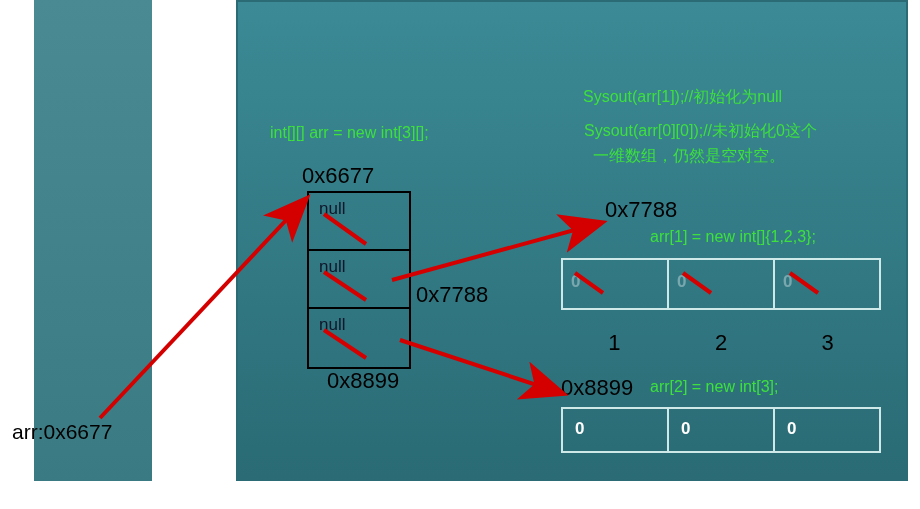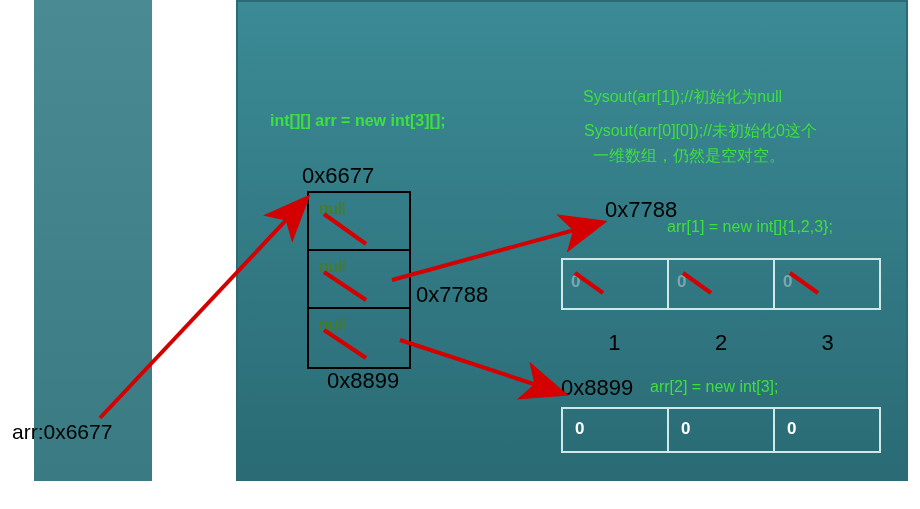--- a/index.html
+++ b/index.html
@@ -40,21 +40,21 @@
     top: 191px;
     width: 104px;
     border: 2px solid #000;
     background: transparent;
   }
   .main-table .cell {
     height: 58px;
     border-bottom: 2px solid #000;
     padding: 6px 10px;
     font-size: 17px;
-    color: #4d7c0f;
+    color: #0f172a;
   }
   .main-table .cell:last-child { border-bottom: none; }
 
   .arr1-table {
     position: absolute;
     left: 561px;
     top: 258px;
     width: 320px;
     height: 52px;
     border: 2px solid #cfe8e8;
@@ -110,25 +110,25 @@
     color: rgba(255,255,255,0.3);
     font-size: 13px;
   }
 </style>
 </head>
 <body>
 
 <div class="left-panel"></div>
 <div class="right-panel"></div>
 
-<div class="txt green" style="left:270px; top:112px;font-weight:bold;">int[][] arr = new int[3][];</div>
+<div class="txt green" style="left:270px; top:124px;">int[][] arr = new int[3][];</div>
 <div class="txt green" style="left:583px; top:87px;">Sysout(arr[1]);//初始化为null</div>
 <div class="txt green" style="left:584px; top:121px;">Sysout(arr[0][0]);//未初始化0这个</div>
 <div class="txt green" style="left:583px; top:146px;margin-left:10px;">一维数组，仍然是空对空。</div>
-<div class="txt green" style="left:650px; top:218px;margin-left:17px;">arr[1] = new int[]{1,2,3};</div>
+<div class="txt green" style="left:650px; top:228px;">arr[1] = new int[]{1,2,3};</div>
 <div class="txt green" style="left:619px; top:378px;margin-left:31px;">arr[2] = new int[3];</div>
 
 <div class="txt black" style="left:302px; top:163px;text-align:right;">0x6677</div>
 <div class="txt black" style="left:605px; top:197px;">0x7788</div>
 <div class="txt black" style="left:416px; top:282px; width:70px;">0x7788</div>
 <div class="txt black" style="left:327px; top:368px;">0x8899</div>
 <div class="txt black" style="left:561px; top:375px;">0x8899</div>
 
 <div class="txt black" style="left:12px; top:420px; font-size:21px;">arr:0x6677</div>
 

